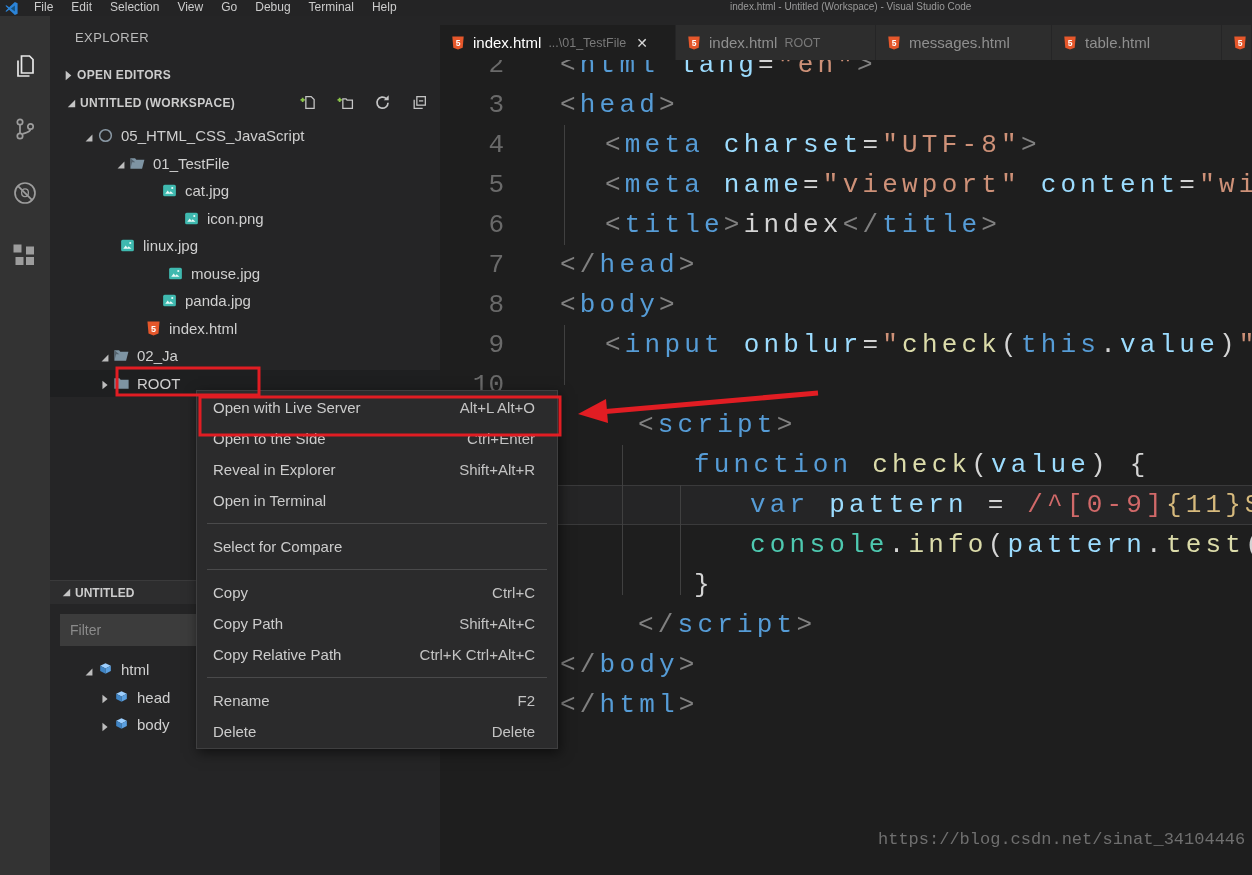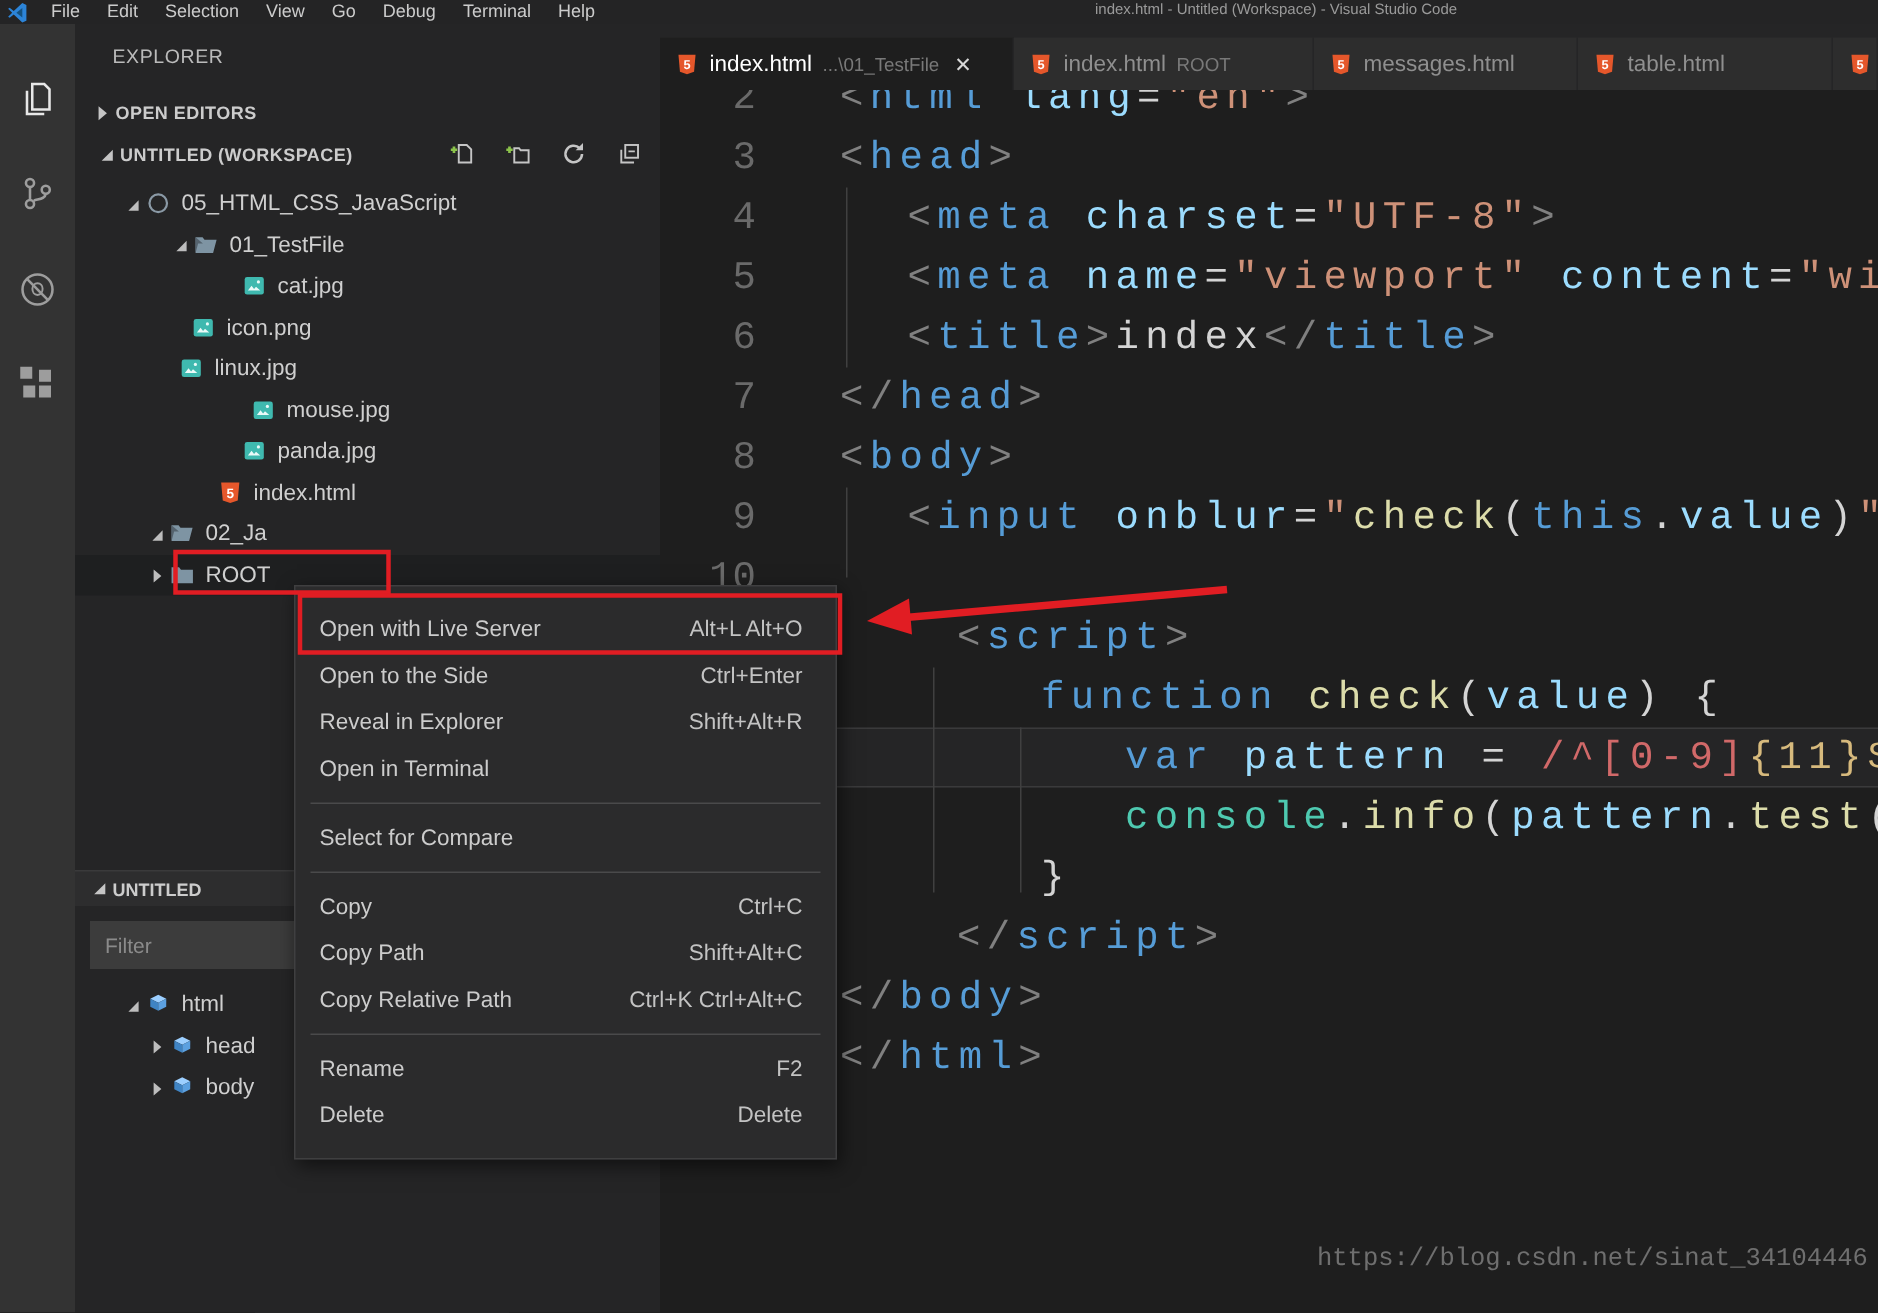--- a/index.html
+++ b/index.html
@@ -80,21 +80,21 @@
               background:#252526; border-top:1px solid #3a3a3b;
               border-bottom:1px solid #3a3a3b; }
   .guide { position:absolute; width:1px; background:#404040; }
   #watermark { position:absolute; left:438px; top:770px;
                font-family:"Liberation Mono", monospace; font-size:17px;
                color:#6f6f6f; }
 
   
   #ctxmenu { position:absolute; left:196px; top:390px; width:362px;
              background:#2b2b2c; border:1px solid #3f3f40; z-index:50;
-             box-shadow:2px 4px 12px rgba(0,0,0,.55); padding:13px 0; }
+             box-shadow:2px 4px 12px rgba(0,0,0,.55); padding:1px 0; }
   .cm-item { height:31px; display:flex; align-items:center;
              padding:0 22px 0 16px; color:#cccccc; font-size:15px; }
   .cm-label { flex:1; }
   .cm-key { color:#c3c3c3; }
   .cm-sep { height:1px; background:#4a4a4b; margin:7px 10px; }
 
   
   #annot { position:absolute; left:0; top:0; width:1252px; height:875px;
            z-index:60; pointer-events:none; }
 </style>
@@ -213,21 +213,21 @@
         </div>
         <div class="tree-row" style="padding-left: 97px;">
           <span class="tr-arrow"></span>
           <span class="tr-icon"><svg viewBox="0 0 16 16" width="100%" height="100%">
               <rect x="2" y="2.5" width="12" height="11" rx="1.5" fill="#3fb9af"></rect>
               <path fill="#eafaf8" d="M4 11l2.3-3 1.6 2 1.2-1.4L11.8 11z"></path>
               <circle cx="10.6" cy="5.6" r="1" fill="#eafaf8"></circle>
             </svg></span>
           <span class="tr-label">cat.jpg</span>
         </div>
-        <div class="tree-row" style="padding-left: 63px;">
+        <div class="tree-row" style="padding-left: 119px;">
           <span class="tr-arrow"></span>
           <span class="tr-icon"><svg viewBox="0 0 16 16" width="100%" height="100%">
               <rect x="2" y="2.5" width="12" height="11" rx="1.5" fill="#3fb9af"></rect>
               <path fill="#eafaf8" d="M4 11l2.3-3 1.6 2 1.2-1.4L11.8 11z"></path>
               <circle cx="10.6" cy="5.6" r="1" fill="#eafaf8"></circle>
             </svg></span>
           <span class="tr-label">icon.png</span>
         </div>
         <div class="tree-row" style="padding-left: 55px;">
           <span class="tr-arrow"></span>

